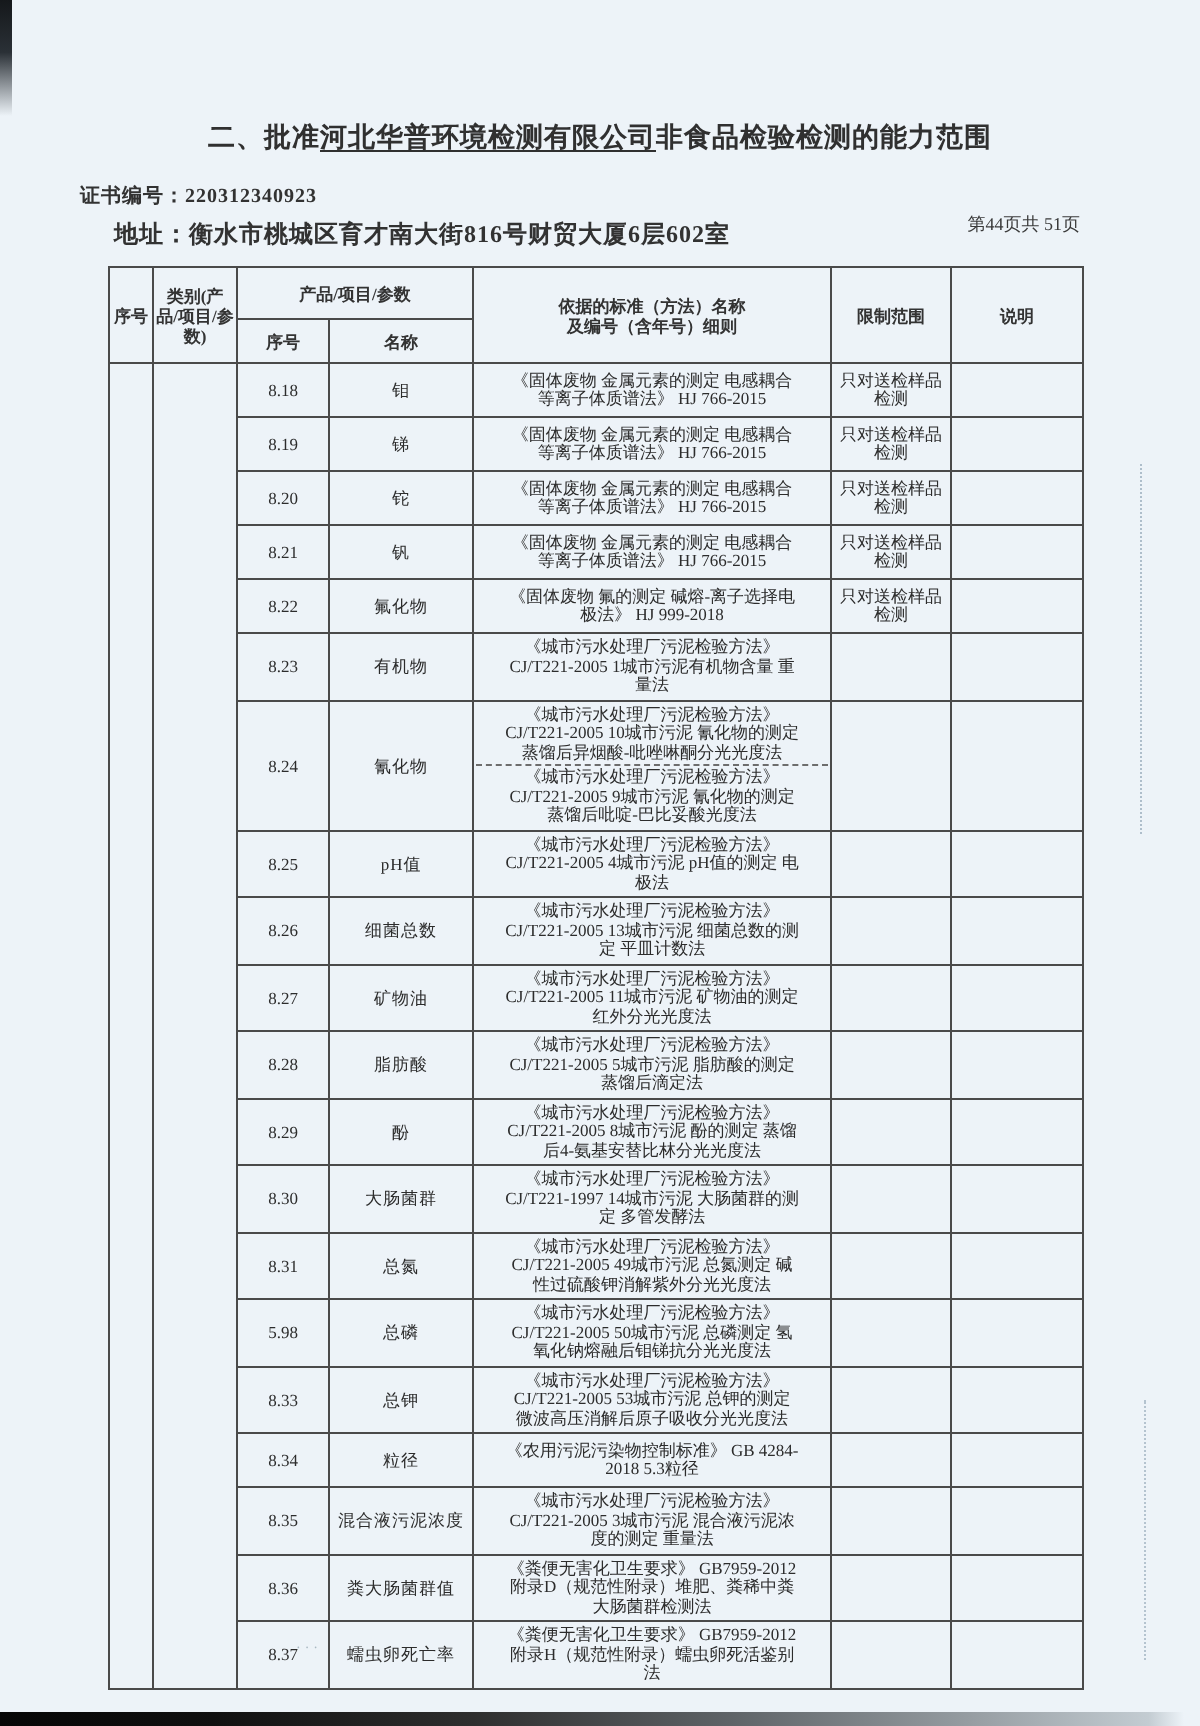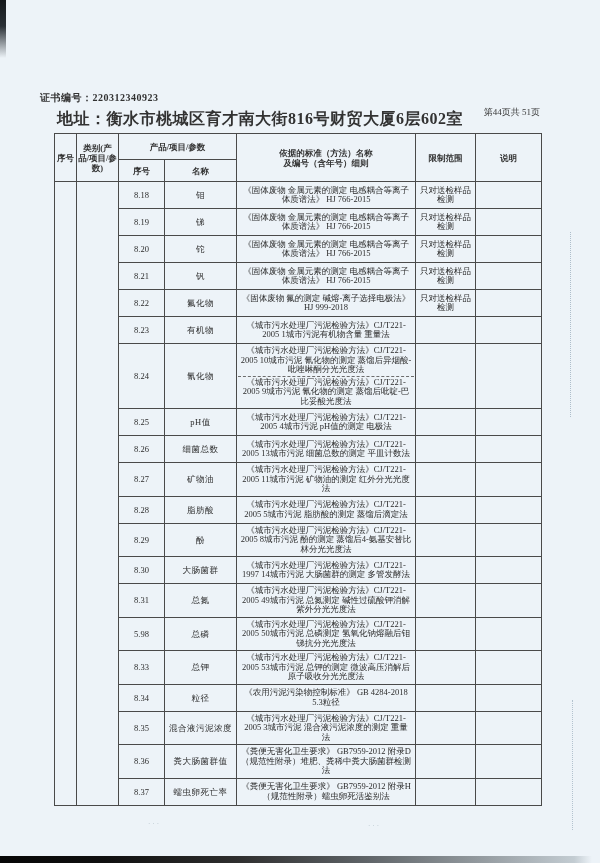--- a/index.html
+++ b/index.html
@@ -37,53 +37,54 @@
   .smudge-2{left:368px;top:822px;}
 
   
   .title{
     position:absolute;left:0;top:60px;width:100%;
     text-align:center;font-size:13.5px;font-weight:bold;
     letter-spacing:0.5px;color:#303030;
   }
   .title .u{text-decoration:underline;text-underline-offset:2px;}
   .cert-line{position:absolute;left:40px;top:91px;font-size:10px;font-weight:bold;color:#323232;letter-spacing:0.5px;}
-  .addr-line{position:absolute;left:57px;top:109px;font-size:16px;font-weight:bold;color:#323232;letter-spacing:0.5px;}
+  .addr-line{position:absolute;left:57px;top:109px;font-size:12px;font-weight:bold;color:#323232;letter-spacing:0.5px;}
   .page-info{position:absolute;left:430px;top:106px;width:110px;text-align:right;font-size:9px;font-weight:normal;color:#3a3a3a;}
 
   
   table.cap{
     position:absolute;left:54px;top:133px;width:487px;
     border-collapse:collapse;table-layout:fixed;
     font-size:8.5px;line-height:10px;color:#2c2c2c;
   }
   table.cap th,table.cap td{
     border:1px solid #4a4a4a;
     text-align:center;vertical-align:middle;
     padding:1px 1px;font-weight:normal;
     overflow:hidden;
   }
   table.cap thead th{font-weight:bold;color:#333;}
   tr.hr1{height:26px;}
   tr.hr2{height:22px;}
   th.h-std{white-space:pre-line;}
   td.std-cell{padding:0;}
-  .std-item{padding:1px 2px;line-height:9.5px;}
+  .std-item{padding:1px 14px;line-height:9.5px;}
   .std-item + .std-item{border-top:1px dashed #6d6d6d;}
   td.name-cell{letter-spacing:0.5px;}
   td.limit-cell{line-height:9.5px;}
   tbody tr{height:27px;}
 </style>
 </head>
 <body>
 
 <div class="sheet">
 
   <div class="artifact-topleft"></div>
 
+  <div class="title"><span>二、批准</span><span class="u">河北华普环境检测有限公司</span><span>非食品检验检测的能力范围</span></div>
 
   <div class="cert-line"><span>证书编号：</span><span>220312340923</span></div>
 
   <div class="addr-line"><span>地址：</span><span>衡水市桃城区育才南大街816号财贸大厦6层602室</span></div>
 
   <div class="page-info">第44页共 51页</div>
 
   <table class="cap">
     <colgroup>
       <col style="width:22px">

